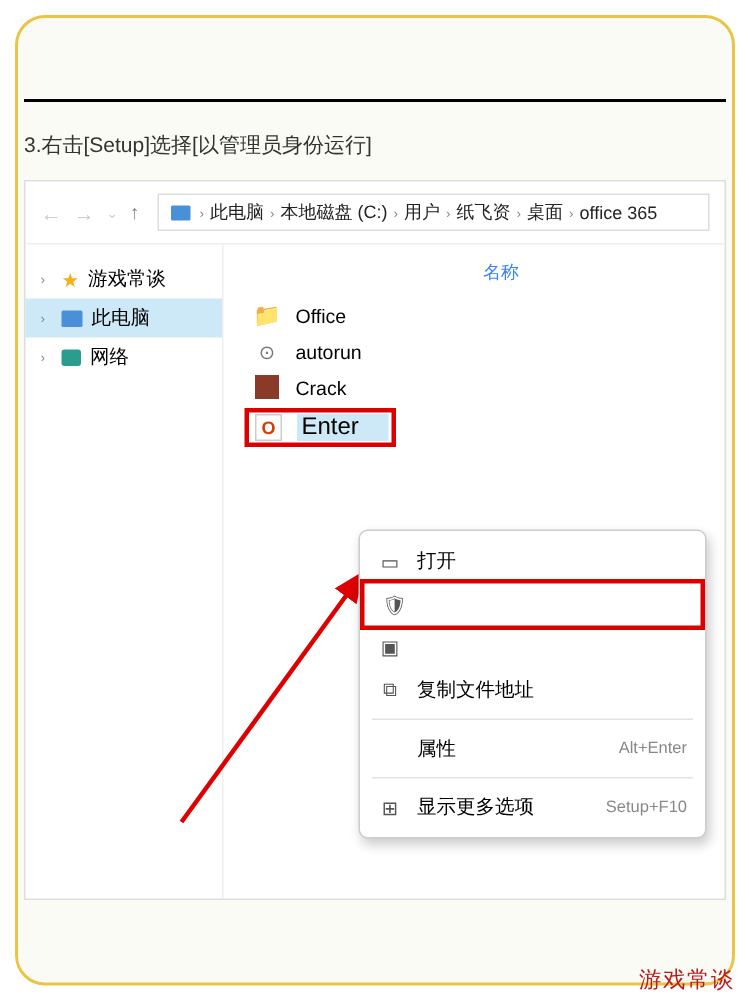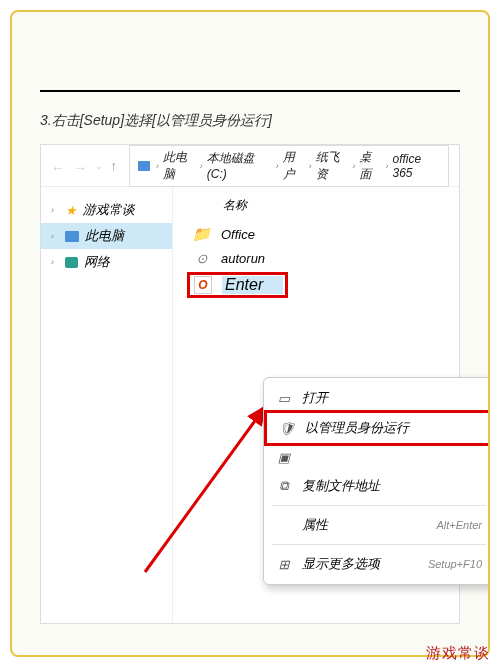--- a/index.html
+++ b/index.html
@@ -1,17 +1,17 @@
 <!DOCTYPE html>
 <html><head>
   <meta charset="utf-8">
   <style>
     * { margin: 0; padding: 0; box-sizing: border-box; font-family: "Segoe UI", "Microsoft YaHei", sans-serif; }
     body { width: 500px; height: 667px; background: #fff; position: relative; }
-    .outer-frame { position: absolute; top: 10px; left: 10px; right: 10px; bottom: 10px; border: 2px solid #e8c548; border-radius: 8px; background: #fbfbf5; overflow: hidden; padding: 28px; font-style: italic; }
+    .outer-frame { position: absolute; top: 10px; left: 10px; right: 10px; bottom: 10px; border: 2px solid #e8c548; border-radius: 20px; background: #fbfbf5; overflow: hidden; padding: 4px; }
     .top-rule { height: 2px; background: #000; margin-top: 50px; margin-bottom: 20px; }
     .instruction { font-size: 14px; color: #333; margin-bottom: 14px; }
     .explorer { border: 1px solid #ddd; background: #fff; height: 480px; position: relative; }
     .toolbar { height: 42px; display: flex; align-items: center; padding: 0 10px; border-bottom: 1px solid #eee; font-size: 13px; color: #555; }
     .nav-btns { display: flex; gap: 8px; margin-right: 12px; align-items: center; }
     .nav-btn { color: #888; font-size: 14px; cursor: default; }
     .nav-btn.disabled { color: #ccc; }
     .up-btn { font-size: 13px; }
     .breadcrumb { display: flex; align-items: center; gap: 4px; border: 1px solid #ddd; padding: 3px 8px; flex: 1; }
     .crumb { color: #222; font-size: 12px; }
@@ -19,21 +19,21 @@
     .pc-icon-sm { width: 13px; height: 10px; background: #4a90d9; border-radius: 1px; display: inline-block; margin-right: 2px; }
     .body-area { display: flex; height: calc(100% - 42px); }
     .sidebar { width: 132px; border-right: 1px solid #eee; padding-top: 10px; font-size: 13px; }
     .side-item { display: flex; align-items: center; padding: 4px 10px; gap: 6px; cursor: default; }
     .side-item .chev { font-size: 9px; color: #888; width: 8px; }
     .side-item.active { background: #cde8f6; }
     .star-ico { color: #f5b014; font-size: 13px; }
     .pc-ico { width: 14px; height: 11px; background: #4a90d9; border-radius: 1px; }
     .net-ico { width: 13px; height: 11px; background: #2a9d8f; border-radius: 2px; }
     .file-area { flex: 1; padding: 8px 14px; position: relative; }
-    .col-header { font-size: 12px; color: #000000; padding: 2px 0 8px 36px; }
+    .col-header { font-size: 12px; color: #3b82f6; padding: 2px 0 8px 36px; text-align: center; }
     .file-row { display: flex; align-items: center; padding: 3px 4px; font-size: 13px; gap: 8px; }
     .file-icon { width: 22px; height: 18px; display: flex; align-items: center; justify-content: center; font-size: 15px; }
     .folder-ico { color: #f5c04a; }
     .disc-ico { color: #777; font-size: 13px; }
     .crack-ico { background: #8b3a2a; width: 16px; height: 16px; }
     .office-ico { color: #d83b01; font-weight: bold; font-size: 12px; border: 1px solid #ccc; width: 18px; height: 18px; display:flex; align-items:center; justify-content:center; }
     .setup-row { border: 3px solid #d00; padding: 1px 2px; display: inline-flex; align-items: center; gap: 8px; }
     .setup-row .file-label { background: #cde8f6; padding: 0px 20px 0px 3px; }
     .context-menu { position: absolute; top: 190px; left: 90px; width: 232px; background: #fff; border: 1px solid #ccc; box-shadow: 2px 4px 8px rgba(0,0,0,0.2); border-radius: 6px; padding: 5px 0; font-size: 13px; }
     .menu-item { display: flex; align-items: center; padding: 6px 12px; gap: 10px; cursor: default; }
@@ -100,20 +100,26 @@
         <div class="col-header">名称</div>
 
         <div class="file-row">
           <span class="file-icon folder-ico">📁</span>
           <span>Office</span>
         </div>
         <div class="file-row">
           <span class="file-icon disc-ico">⊙</span>
           <span>autorun</span>
         </div>
+        <div class="file-row">
+          <span class="file-icon">
+              <span class="crack-ico"></span>
+            </span>
+          <span>Crack</span>
+        </div>
         <div style="padding:2px 0;">
           <div class="setup-row">
             <span class="file-icon">
                 <span class="office-ico">O</span>
               </span>
             <span class="file-label">Enter</span>
           </div>
         </div>
 
         <svg class="arrow-svg" viewBox="0 0 170 200">
@@ -125,21 +131,20 @@
           <line x1="10" y1="195" x2="130" y2="30" stroke="#d00" stroke-width="3" marker-end="url(#ah)"></line>
         </svg>
 
         <div class="context-menu">
           <div class="menu-item">
             <span class="mi-icon">▭</span>
             <span class="mi-label">打开</span>
           </div>
           <div class="menu-item menu-highlight">
             <span class="mi-icon">🛡</span>
-            <span class="mi-label">以管理员身份运行</span>
           </div>
           <div class="menu-item">
             <span class="mi-icon">▣</span>
           </div>
           <div class="menu-item">
             <span class="mi-icon">⧉</span>
             <span class="mi-label">复制文件地址</span>
           </div>
           <div class="menu-sep"></div>
           <div class="menu-item">

